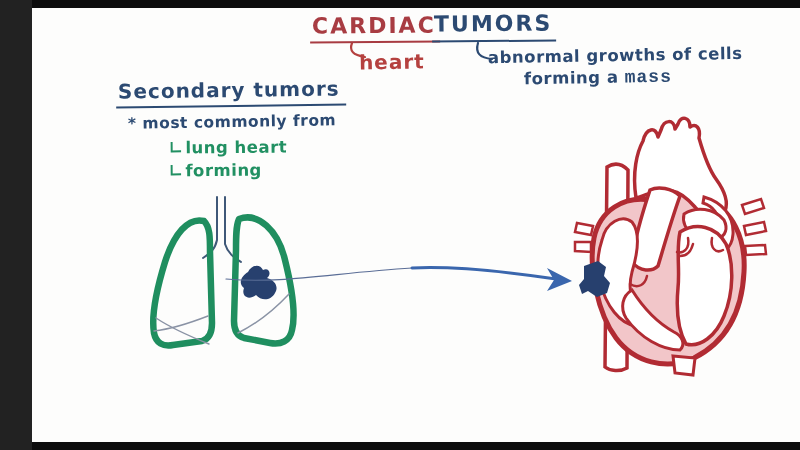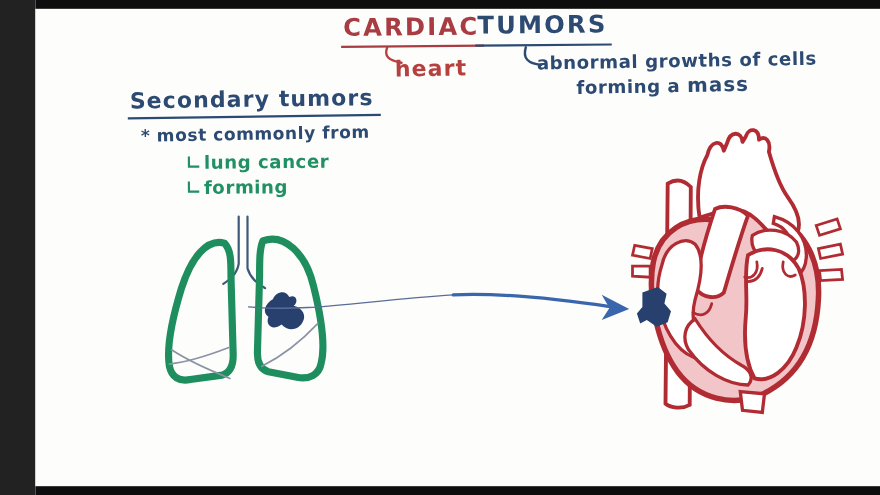--- a/index.html
+++ b/index.html
@@ -12,21 +12,21 @@
   .letterbox.bottom{bottom:0;}
   .txt{position:absolute;white-space:nowrap;}
   
   .t-cardiac{left:278px;top:13px;font-size:22px;font-weight:bold;letter-spacing:2px;
     color:#a83c42;border-bottom:2.5px solid #a83c42;padding:0 4px 3px 2px;transform:rotate(-.5deg);}
   .t-tumors{left:400px;top:11px;font-size:22px;font-weight:bold;letter-spacing:2px;
     color:#2c4a72;border-bottom:2.5px solid #2c4a72;padding:0 4px 4px 2px;transform:rotate(-.5deg);}
   .t-heart{left:327px;top:50px;font-size:20px;font-weight:bold;color:#b5413f;letter-spacing:1px;transform:rotate(-1deg);}
   .t-abn1{left:456px;top:46px;font-size:16.5px;font-weight:bold;color:#2c4a72;letter-spacing:.5px;transform:rotate(-1deg);}
   .t-abn2{left:492px;top:68px;font-size:16.5px;font-weight:bold;color:#2c4a72;letter-spacing:.5px;transform:rotate(-1deg);}
-  .t-abn2 .mass{font-size:18px;font-weight:bold;letter-spacing:1px;}
+  .t-abn2 .mass{font-size:18px;font-weight:bold;letter-spacing:1px;font-family:Liberation Mono, monospace;}
   
   .t-sec{left:84px;top:78px;font-size:20px;font-weight:bold;color:#2c4a72;letter-spacing:1px;
     border-bottom:2px solid #2c4a72;padding:0 6px 3px 2px;transform:rotate(-.8deg);}
   .t-most{left:96px;top:113px;font-size:15.5px;font-weight:bold;color:#2c4a72;letter-spacing:.5px;transform:rotate(-1deg);}
   .t-item1{left:137px;top:138px;font-size:16.5px;font-weight:bold;color:#219062;letter-spacing:.5px;transform:rotate(-.5deg);}
   .t-item2{left:137px;top:161px;font-size:16.5px;font-weight:bold;color:#219062;letter-spacing:.5px;transform:rotate(-.5deg);}
   .bullet{margin-right:2px;font-weight:bold;}
   svg{position:absolute;left:0;top:0;}
 </style>
 </head>
@@ -108,18 +108,18 @@
   </svg>
 
   <div class="txt t-cardiac">CARDIAC</div>
   <div class="txt t-tumors">TUMORS</div>
   <div class="txt t-heart">heart</div>
   <div class="txt t-abn1">abnormal growths of cells</div>
   <div class="txt t-abn2"><span>forming a </span><span class="mass">mass</span></div>
 
   <div class="txt t-sec">Secondary tumors</div>
   <div class="txt t-most">* most commonly from</div>
-  <div class="txt t-item1"><span class="bullet">∟</span><span>lung cancer</span></div>
+  <div class="txt t-item1"><span class="bullet">∟</span><span>lung heart</span></div>
   <div class="txt t-item2"><span class="bullet">∟</span><span>forming</span></div>
 
   <div class="letterbox top"></div>
   <div class="letterbox bottom"></div>
 </div>
 
 </body></html>

